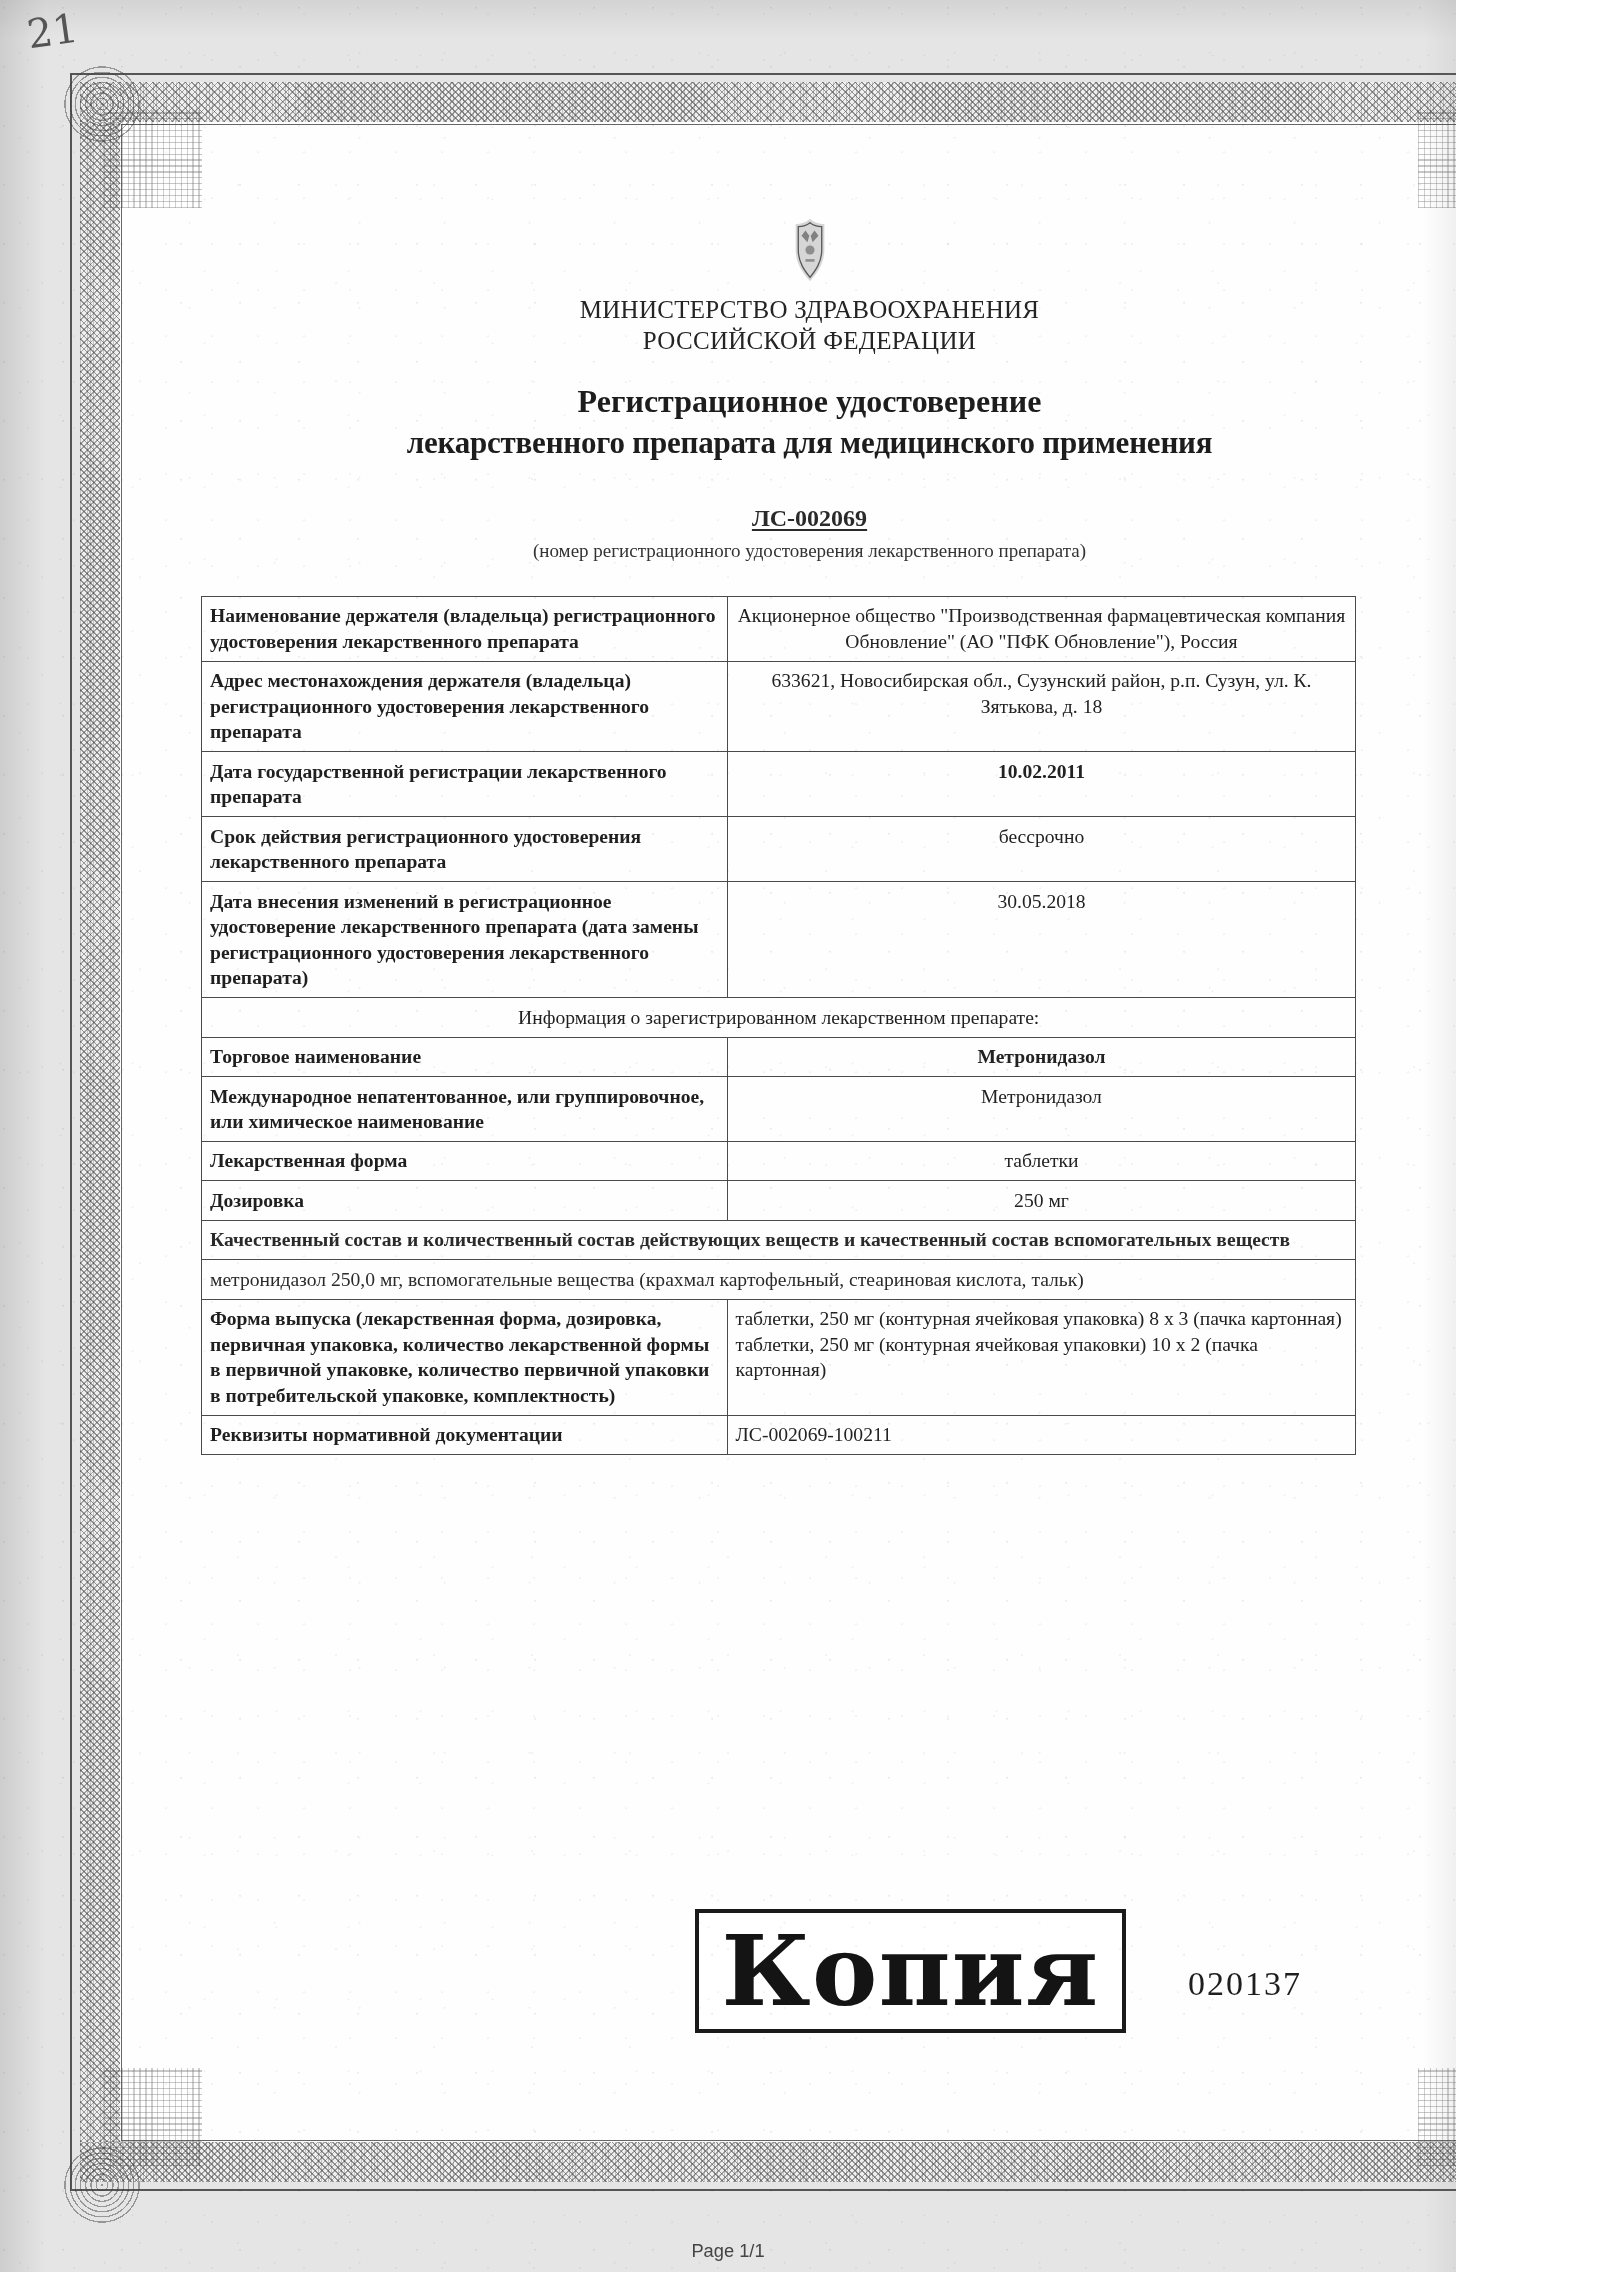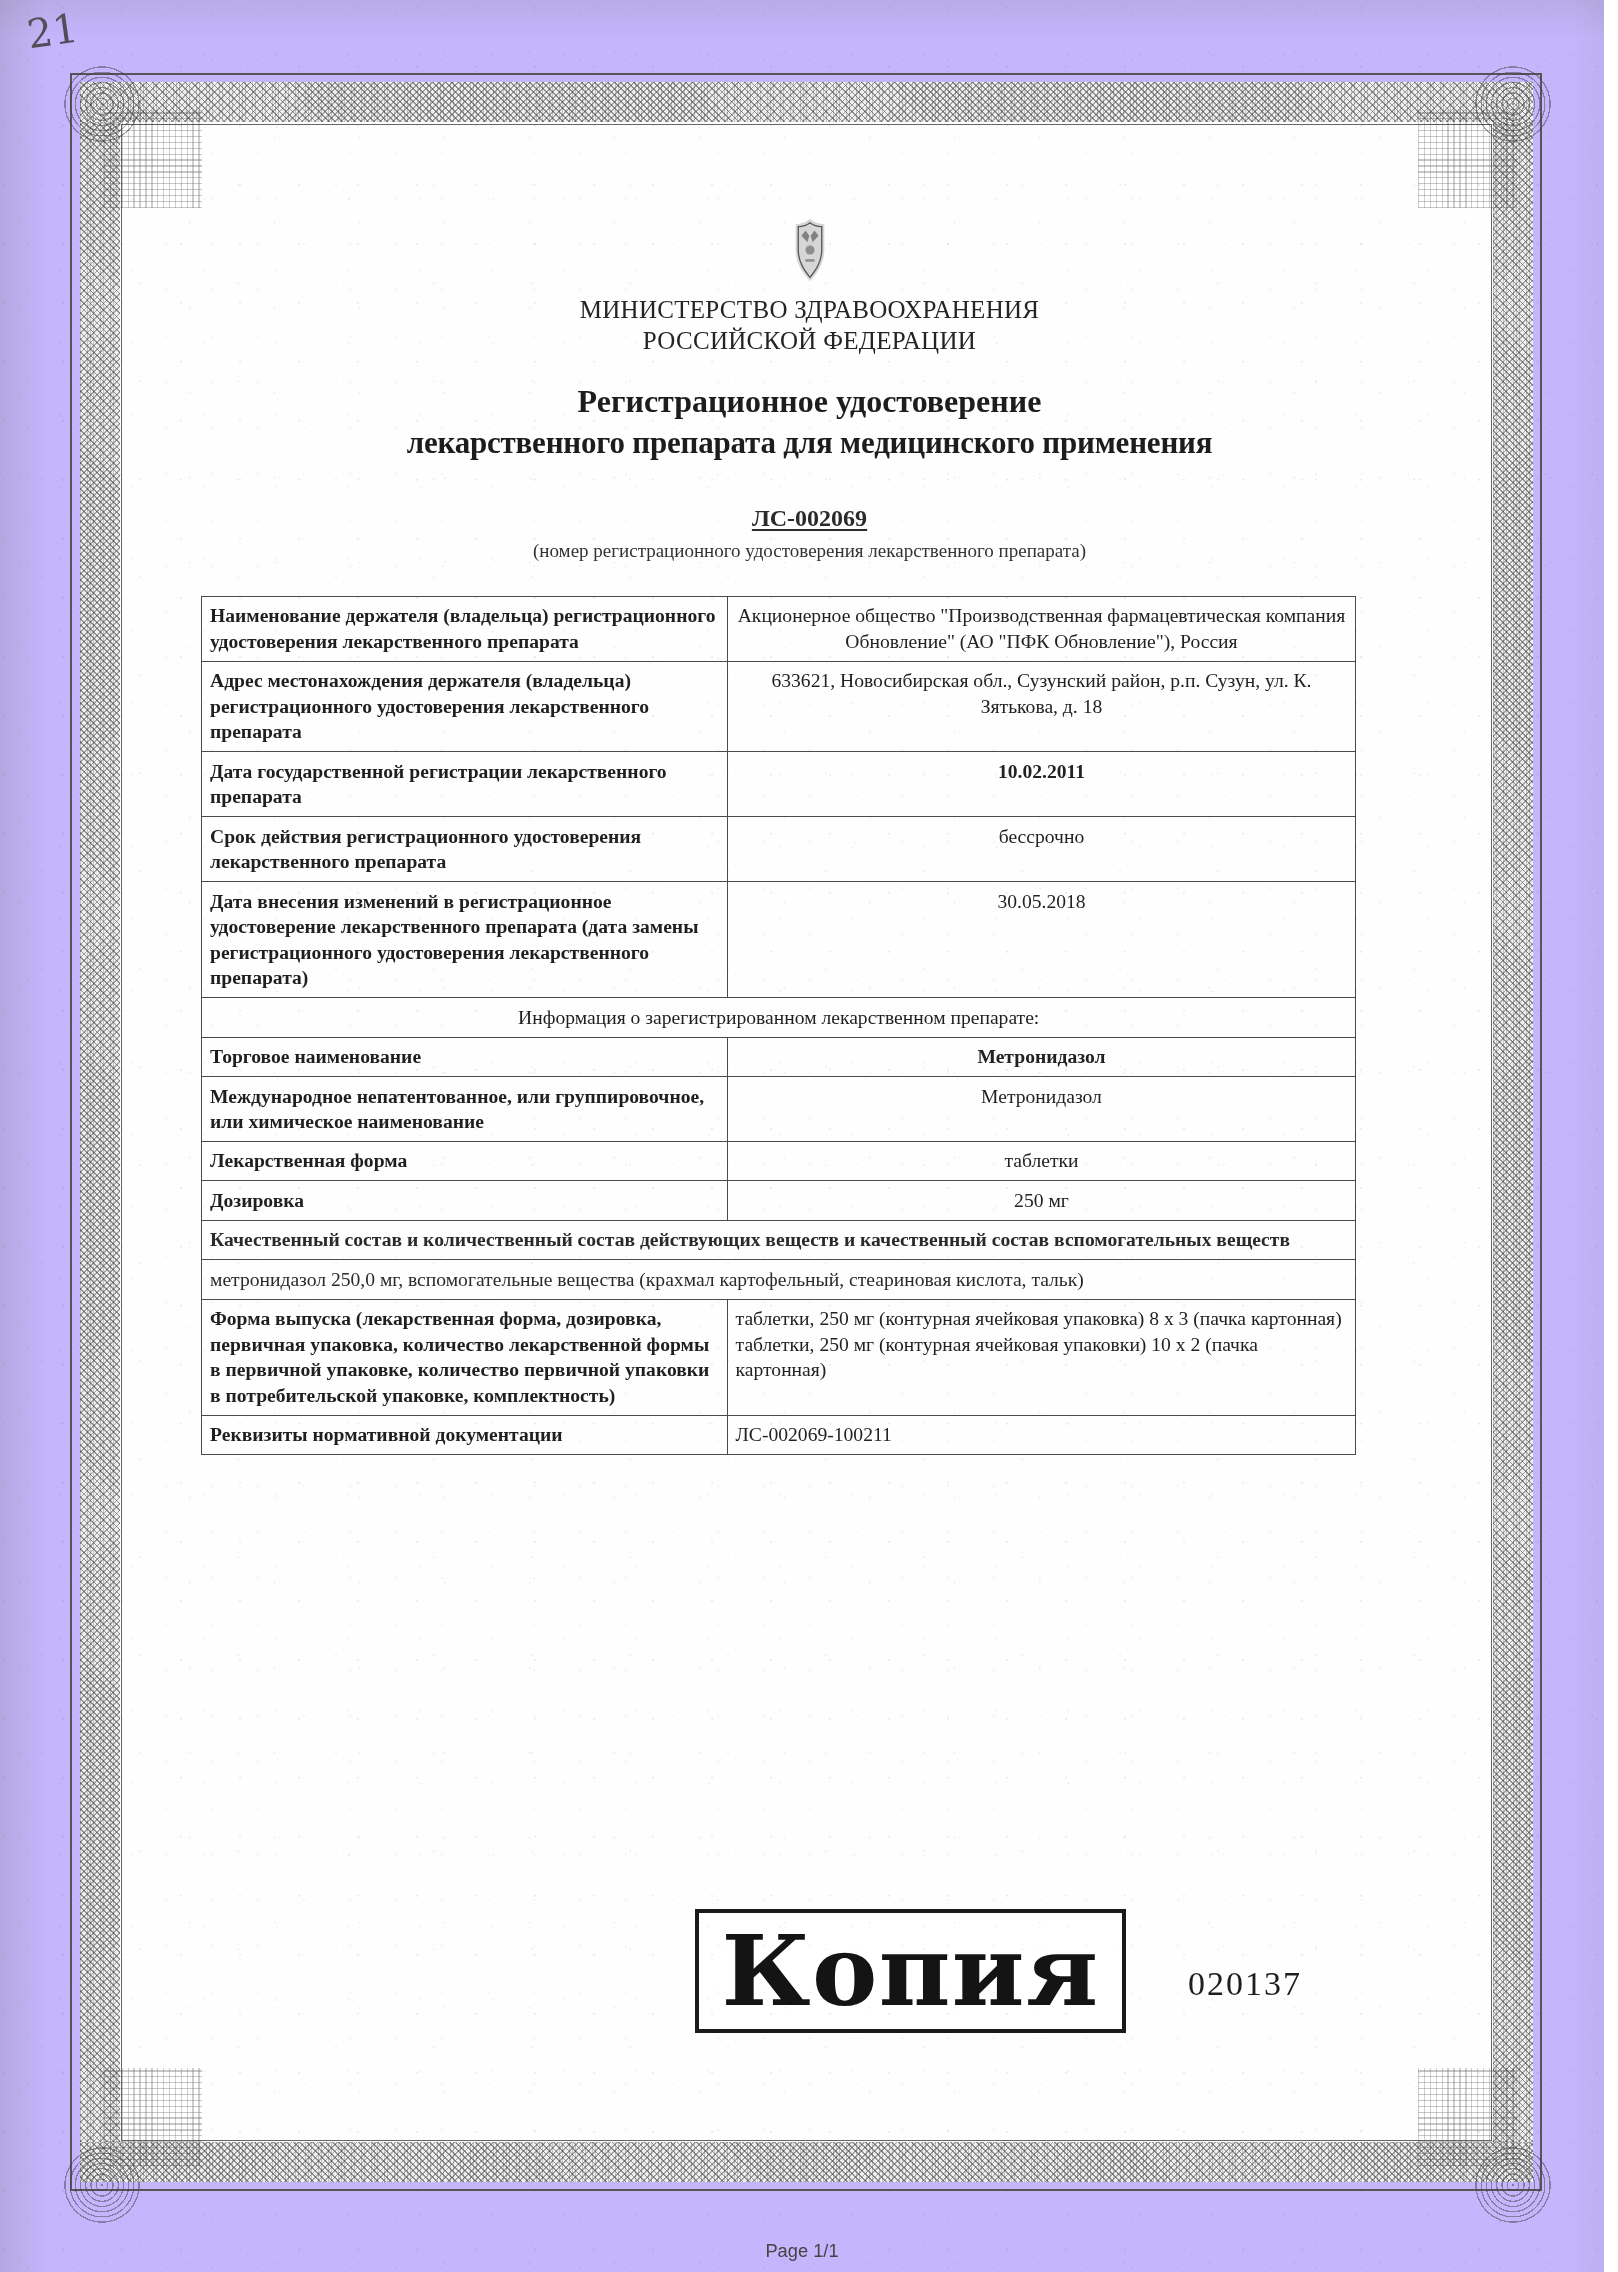--- a/index.html
+++ b/index.html
@@ -6,23 +6,23 @@
     margin: 0;
     padding: 0;
     background: #ffffff;
   }
   body {
     font-family: "Liberation Serif", serif;
     color: #2a2a2a;
   }
   .page {
     position: relative;
-    width: 1604px;
+    width: 1456px;
     height: 2273px;
-    background: #c4b5fd;
+    background: #e5e5e5;
     overflow: hidden;
   }
   
   .speckle {
     position: absolute;
     inset: 0;
     pointer-events: none;
     opacity: .55;
     background-image:
       radial-gradient(circle at 7% 13%, rgba(60,60,60,.18) 0 0.7px, transparent 1.3px),

